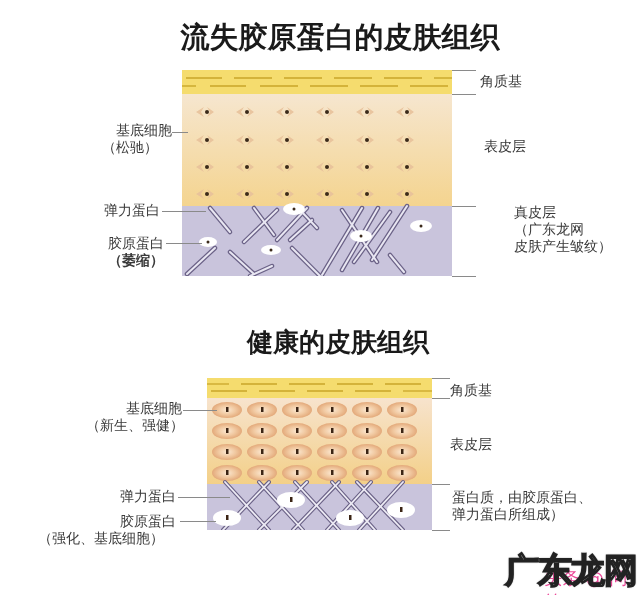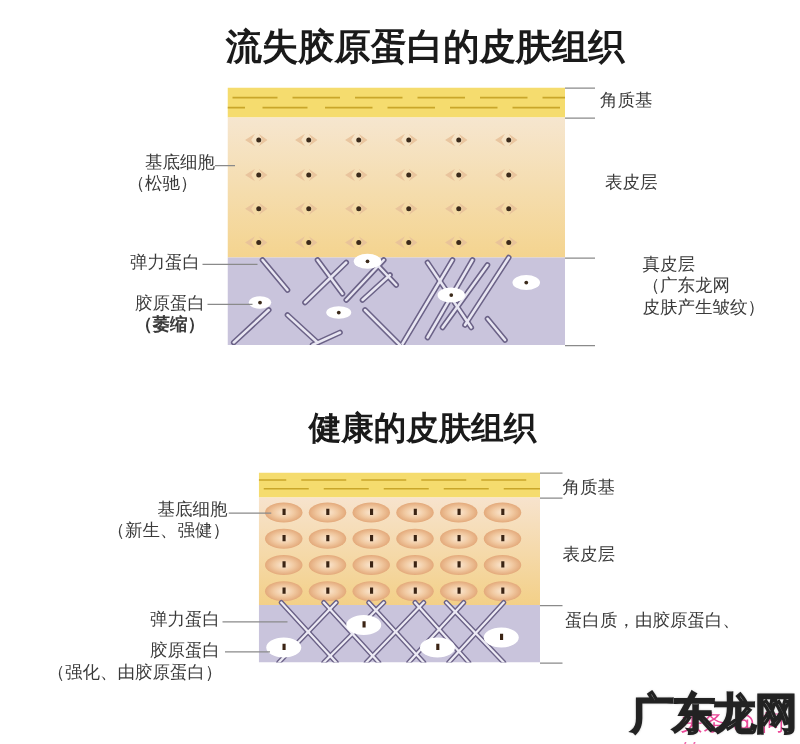--- a/index.html
+++ b/index.html
@@ -355,29 +355,30 @@
   <div style="text-align:right; padding-right:18px;">基底细胞</div>
   <div style="text-align:center;">（新生、强健）</div>
 </div>
 <div class="line" style="left:183px; top:410px; width:34px;"></div>
 
 <div class="lbl r" style="left:100px; top:488px; width:76px;">弹力蛋白</div>
 <div class="line" style="left:178px; top:497px; width:52px;"></div>
 
 <div class="lbl" style="left:38px; top:513px; width:142px;">
   <div style="text-align:right; padding-right:4px;">胶原蛋白</div>
-  <div style="text-align:left;">（强化、由胶原蛋白）</div>
+  <div style="text-align:left;">（强化、基底细胞）</div>
 </div>
 <div class="line" style="left:180px; top:521px; width:36px;"></div>
 
 <div class="line" style="left:432px; top:378px; width:18px;"></div>
 <div class="line" style="left:432px; top:398px; width:18px;"></div>
 <div class="line" style="left:432px; top:484px; width:18px;"></div>
 <div class="line" style="left:432px; top:530px; width:18px;"></div>
 
 <div class="lbl" style="left:450px; top:382px;">角质基</div>
 <div class="lbl" style="left:450px; top:436px;">表皮层</div>
 <div class="lbl" style="left:452px; top:489px;">
   <div>蛋白质，由胶原蛋白、</div>
+  <div>弹力蛋白所组成）</div>
 </div>
 
 <div class="watermark-shadow">头条 @ 问答</div>
 <div class="watermark">广东龙网</div>
 
 </body></html>

